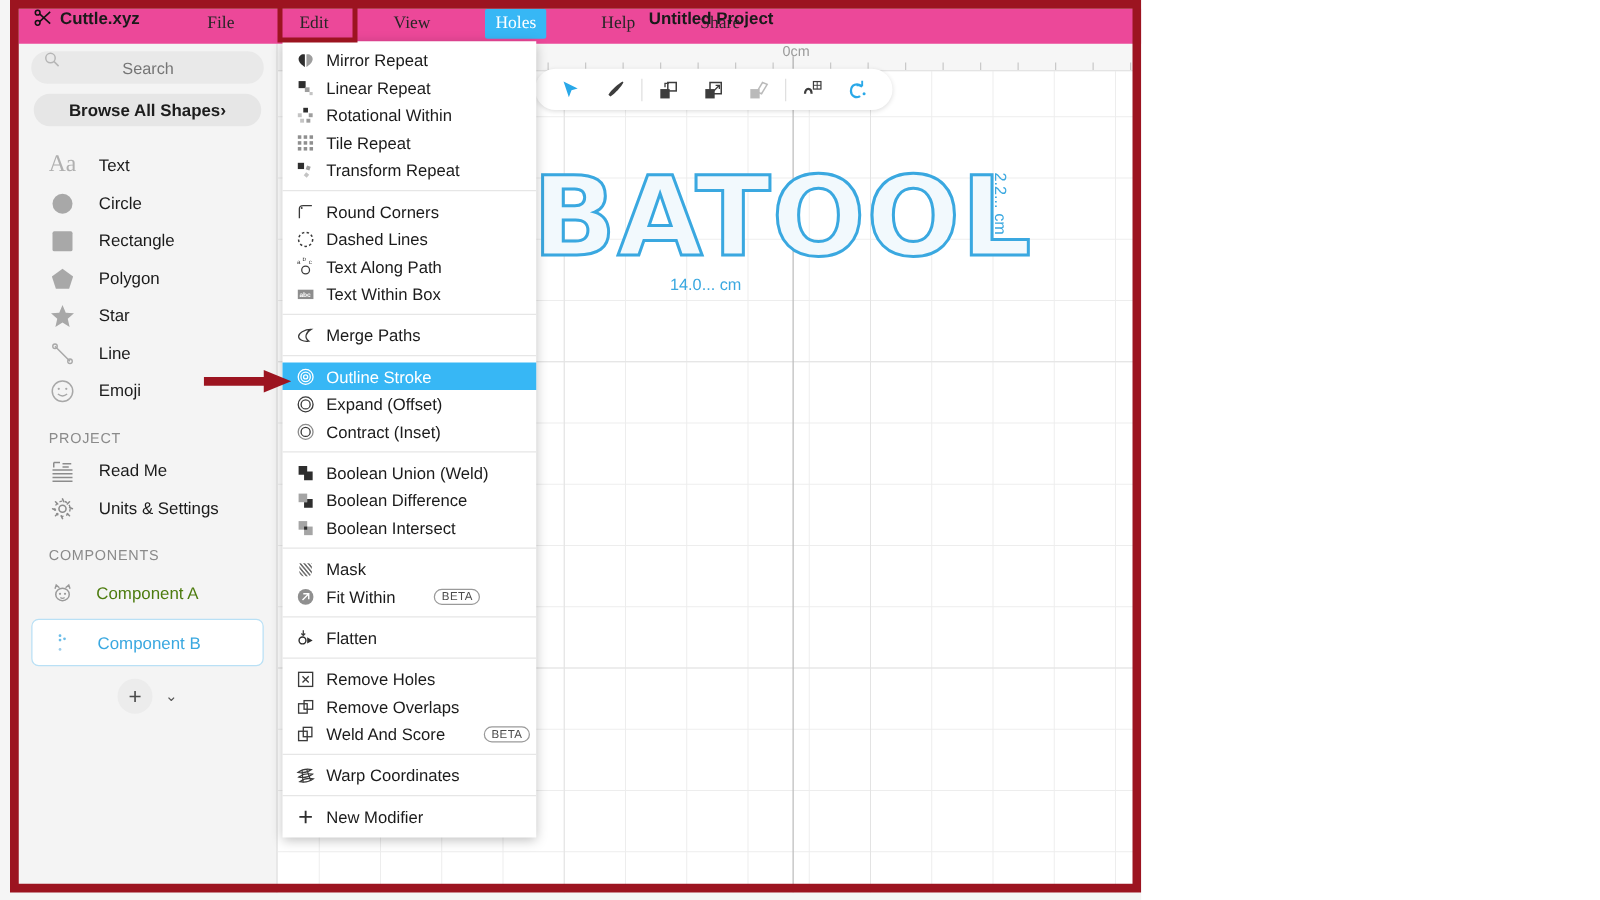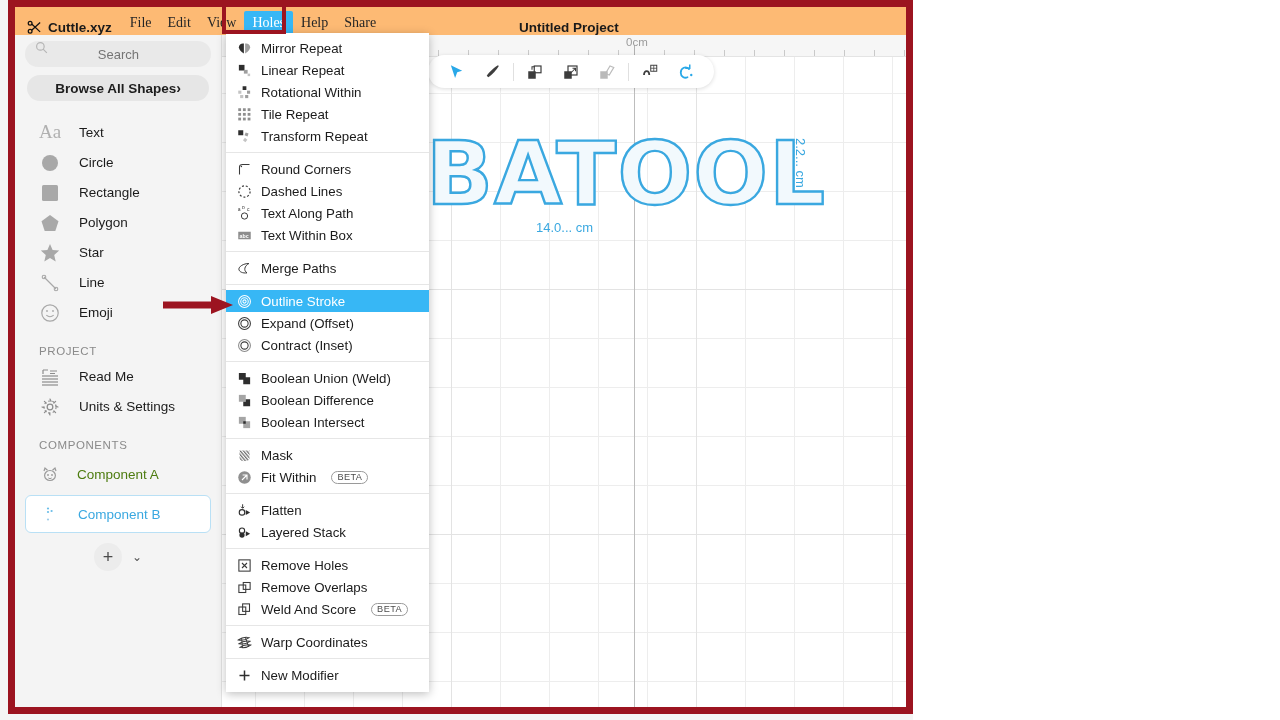--- a/index.html
+++ b/index.html
@@ -27,24 +27,25 @@
     border-top-width: 7px;
     pointer-events: none;
     z-index: 60;
   }
 
   
   #menubar {
     position: absolute;
     left: 15px; top: 7px;
     width: 898px; height: 28px;
-    background: #fdba74;
+    background: #ec4899;
     display: flex;
-    align-items: flex-end;
+    align-items: flex-start;
     z-index: 20;
+    gap: 36px;
   }
   .mb-logo {
     display: flex; align-items: center; gap: 6px;
     padding: 0 10px 0 12px;
     font-size: 13.5px; font-weight: bold; color: #1a1a1a;
   }
   .scissors-ico { width: 15px; height: 15px; display:block; }
   .mb-item {
     padding: 3px 8px;
     font-size: 14px;
@@ -245,21 +246,21 @@
     padding-left: 10px;
     gap: 9px;
     font-size: 13.3px;
     color: #1b1b1b;
     cursor: pointer;
   }
   .mi.hl { background: #37b7f5; color: #ffffff; }
   .mi-ico { width: 16px; height: 16px; flex: 0 0 16px; display:flex; align-items:center; justify-content:center; }
   .mi-sep { height: 1px; background: #e6e6e6; margin: 5px 0; }
   .beta {
-    margin-left: 6px;
+    margin-left: 22px;
     font-size: 9.2px; letter-spacing: .4px;
     border: 1px solid #9a9a9a; border-radius: 7px;
     padding: 0px 5px 1px 5px;
     color: #4c4c4c;
   }
 
   
   #modify-box {
     position: absolute;
     left: 222px; top: 2px;
@@ -784,30 +785,20 @@
     <div class="mi">
       <span class="mi-ico">
         <svg width="15" height="15" viewBox="0 0 24 24">
           <path d="M9 2 L9 8 M6.5 6 L9 8.5 L11.5 6" stroke="#3a3a3a" stroke-width="1.6" fill="none"></path>
           <circle cx="8" cy="15" r="4.4" fill="none" stroke="#2e2e2e" stroke-width="1.8"></circle>
           <path d="M14 11 L21 15 L14 19 Z" fill="#2e2e2e"></path>
         </svg>
       </span>
       <span>Flatten</span>
     </div>
-    <div class="mi">
-      <span class="mi-ico">
-        <svg width="15" height="15" viewBox="0 0 24 24">
-          <circle cx="8" cy="9" r="4.2" fill="none" stroke="#2e2e2e" stroke-width="1.8"></circle>
-          <circle cx="8" cy="16" r="4.2" fill="#2e2e2e"></circle>
-          <path d="M14 10 L21 14 L14 18 Z" fill="#2e2e2e"></path>
-        </svg>
-      </span>
-      <span>Layered Stack</span>
-    </div>
 
     <div class="mi-sep"></div>
 
     <div class="mi">
       <span class="mi-ico">
         <svg width="15" height="15" viewBox="0 0 24 24">
           <rect x="3" y="3" width="18" height="18" fill="none" stroke="#3a3a3a" stroke-width="1.7"></rect>
           <path d="M8 8 L16 16 M16 8 L8 16" stroke="#3a3a3a" stroke-width="1.7"></path>
         </svg>
       </span>

